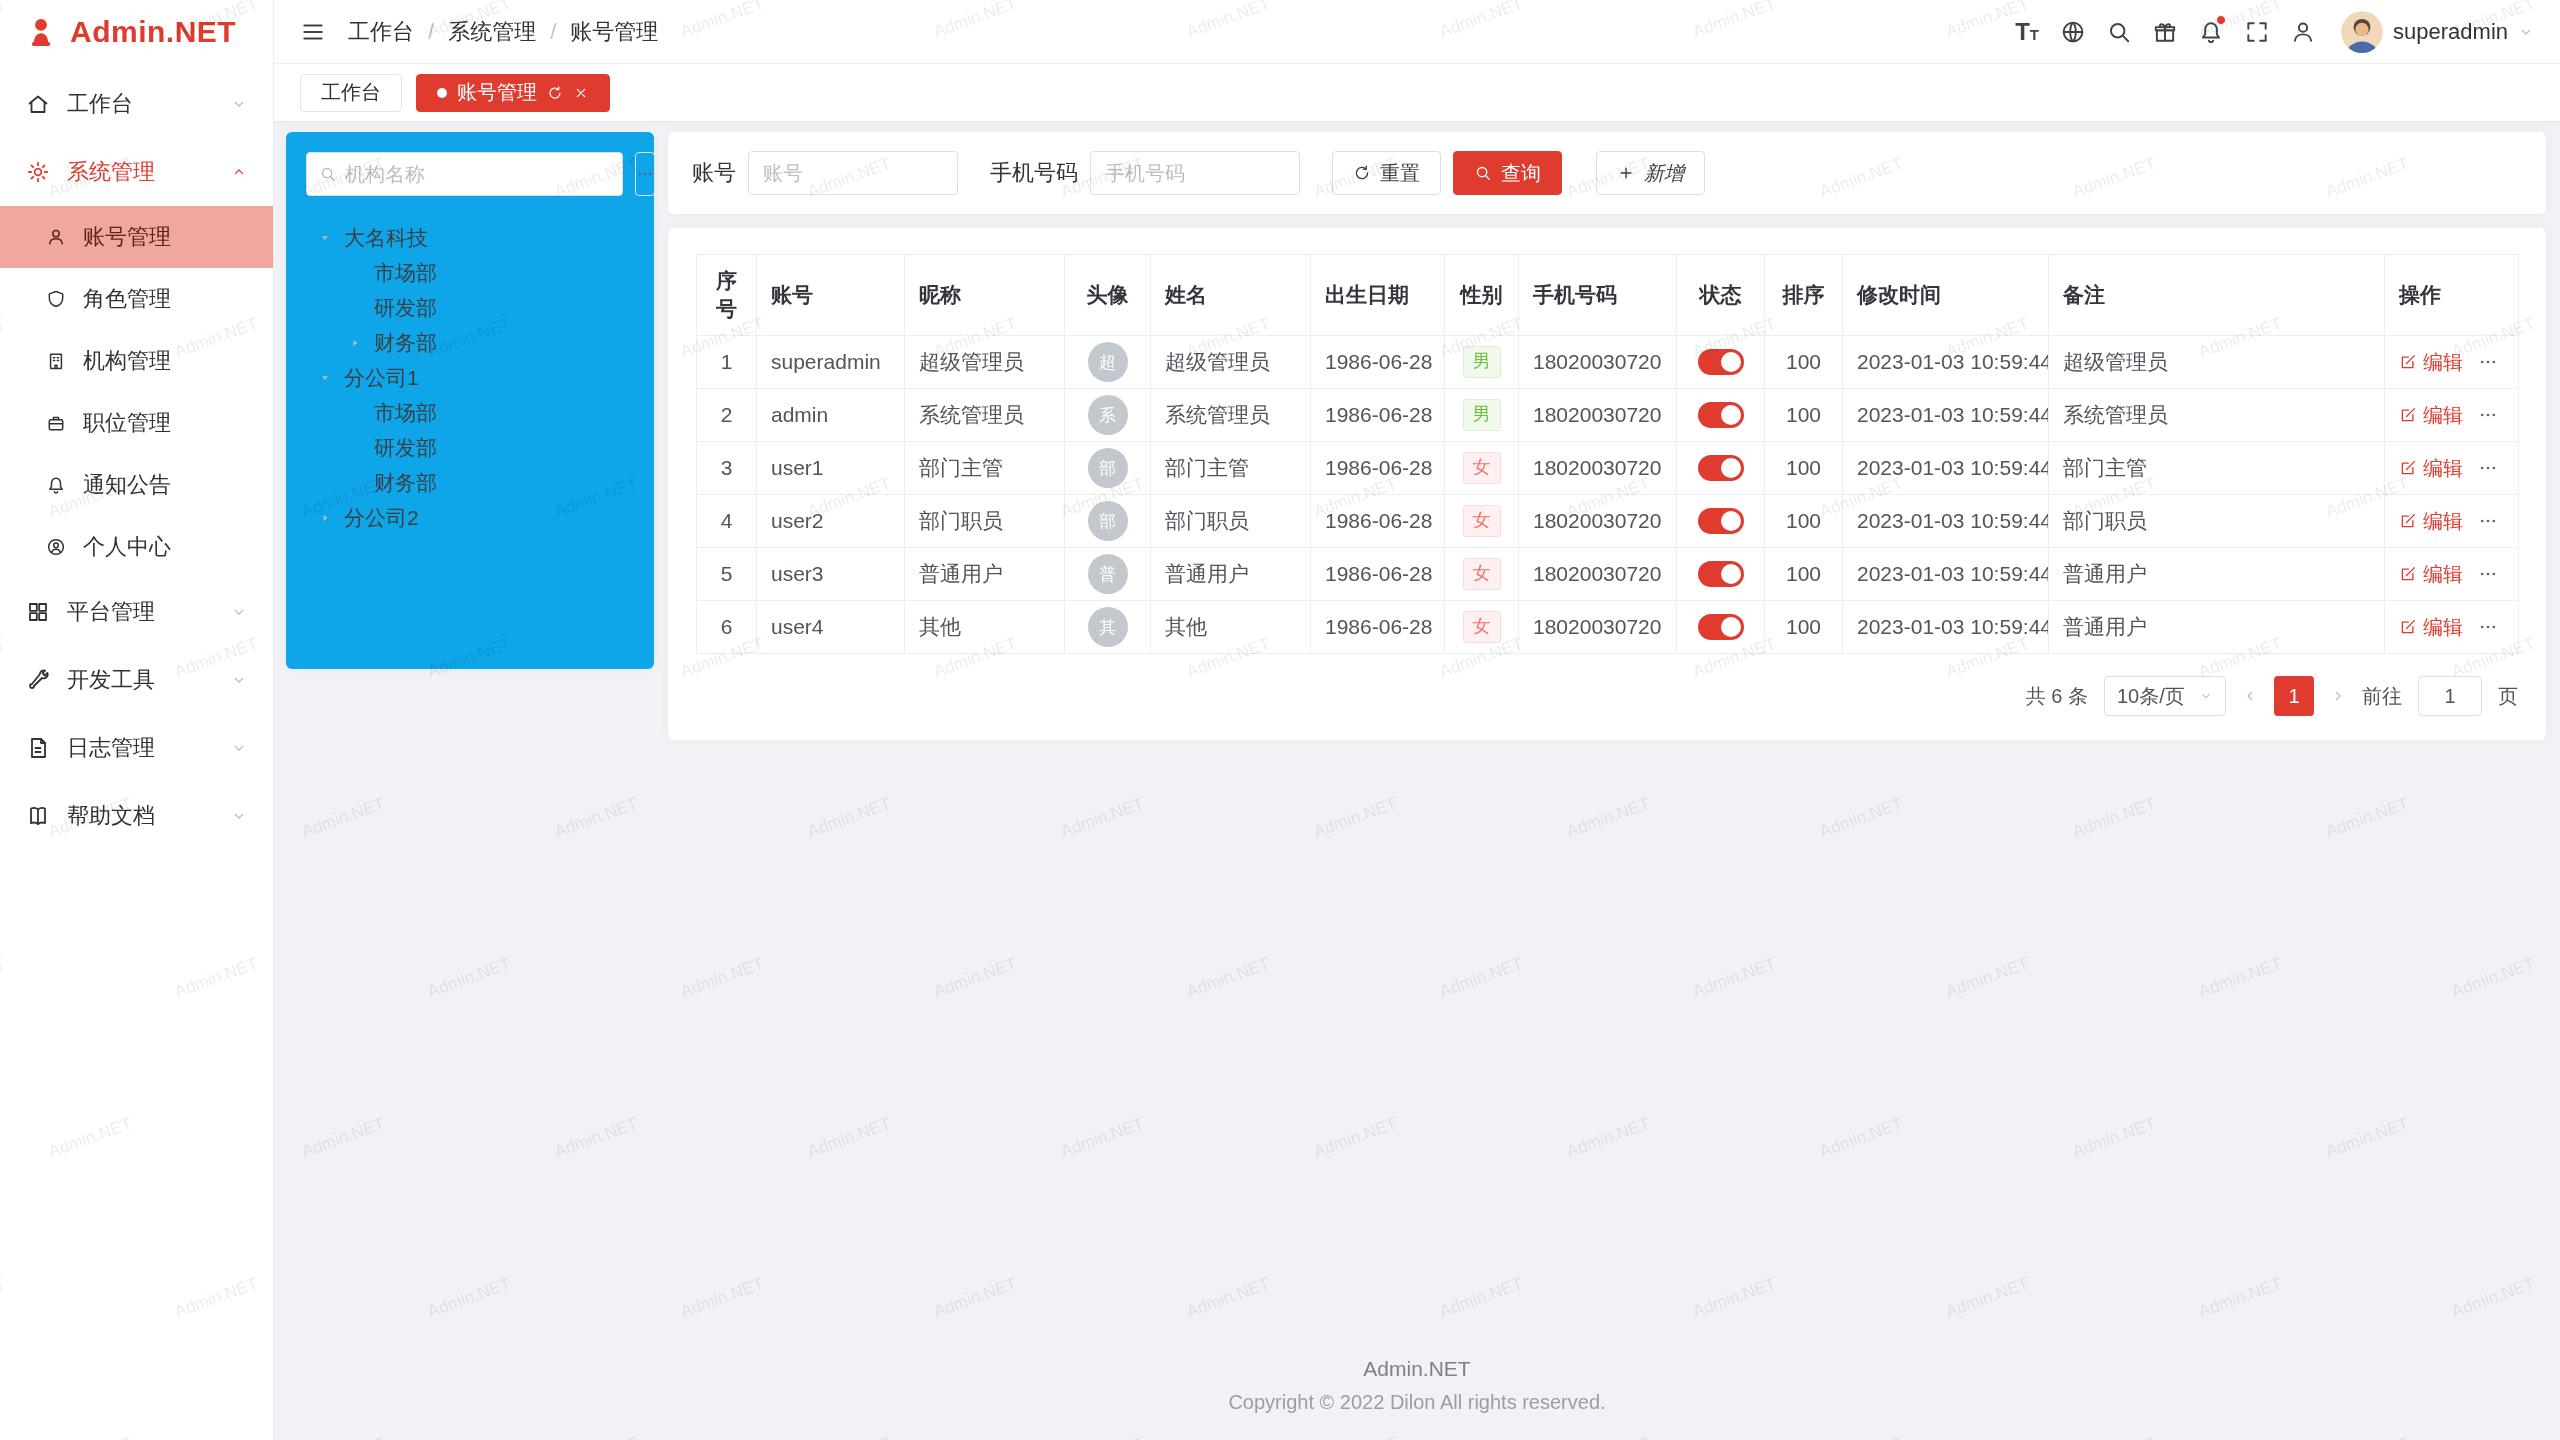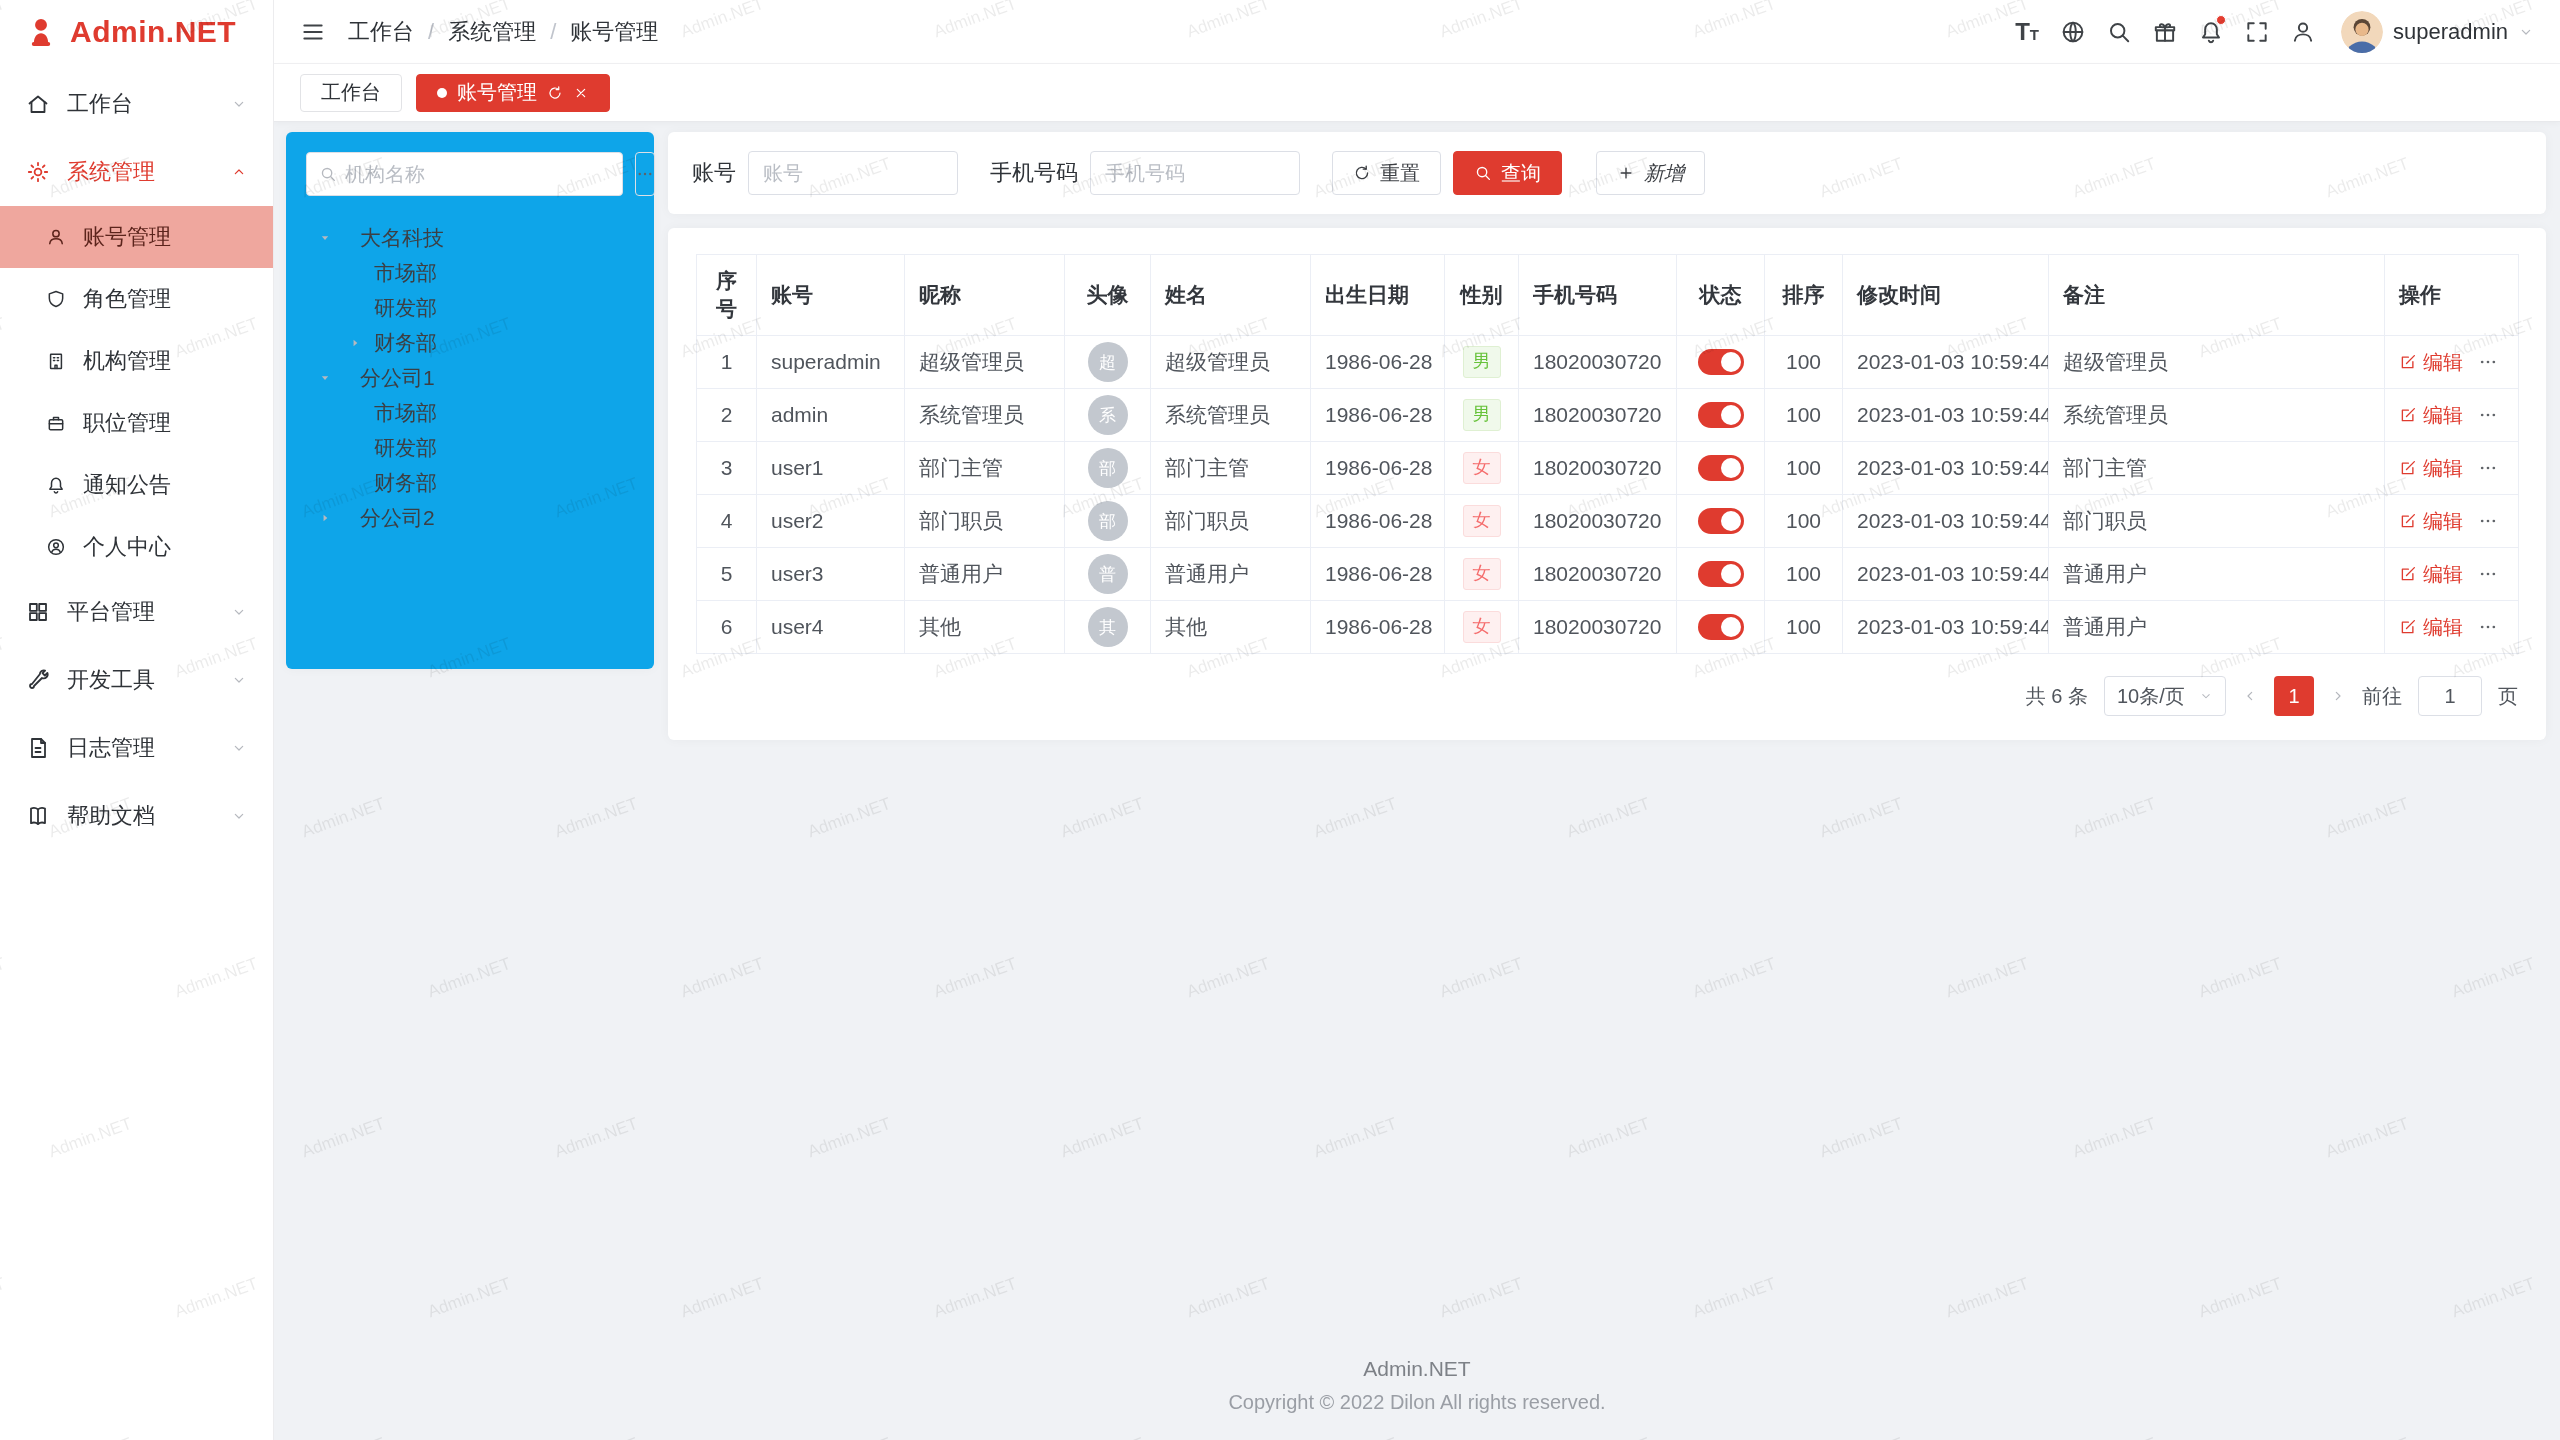--- a/index.html
+++ b/index.html
@@ -57,21 +57,21 @@
 
   
   .org-card{ width:368px; height:537px; background:#0ea5e9; border-radius:6px; padding:20px; box-shadow:0 0 12px rgba(0,0,0,0.04); flex:none; }
   .org-search-row{ display:flex; gap:12px; }
   .search-box{ flex:1; height:44px; border:1px solid #dcdfe6; border-radius:4px; display:flex; align-items:center; gap:8px; padding:0 12px; background:#fff; }
   .search-box input{ border:none; outline:none; flex:1; min-width:0; font-size:20px; color:#333; }
   .search-box input::placeholder{ color:#b9bdc4; }
   .more-btn{ width:48px; height:44px; border:1px solid #dcdfe6; border-radius:4px; display:flex; align-items:center; justify-content:center; color:#5f6368; cursor:pointer; }
   #org-tree{ margin-top:24px; }
   .tree-row{ height:35px; display:flex; align-items:center; cursor:pointer; font-size:21px; color:#3c3f44; }
-  .tree-row.depth0{ padding-left:12px;gap:16px; }
+  .tree-row.depth0{ padding-left:12px; }
   .tree-row.depth1{ padding-left:42px; }
   .tree-caret{ width:26px; display:inline-flex; color:#b6b9bf; }
 
   
   .right-col{ flex:1; display:flex; flex-direction:column; gap:14px; min-width:0; }
   .filter-card{ height:82px; background:#fff; border-radius:6px; padding:0 24px; display:flex; align-items:center; gap:12px; box-shadow:0 0 12px rgba(0,0,0,0.04); }
   .f-label{ font-size:22px; color:#2f3338; }
   .f-input{ width:210px; height:44px; border:1px solid #dcdfe6; border-radius:4px; padding:0 14px; font-size:20px; color:#333; outline:none; }
   .f-input::placeholder{ color:#b9bdc4; }
   .group-gap{ margin-left:20px; }

